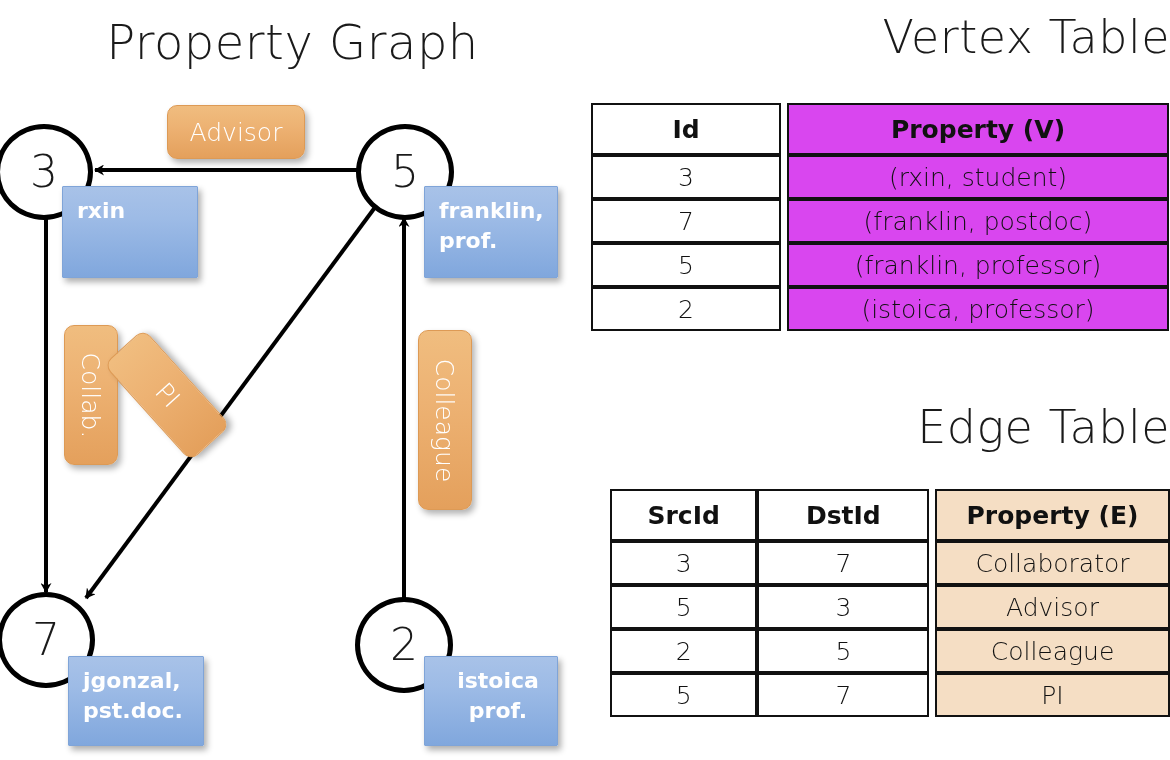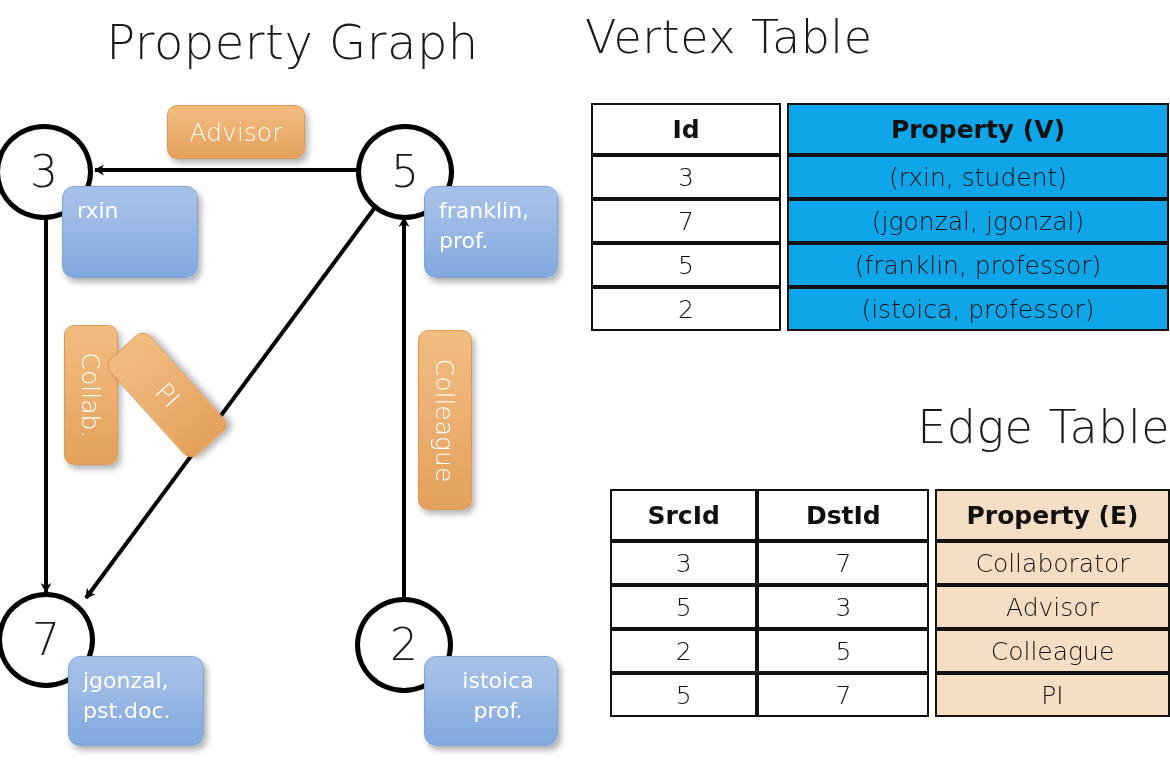--- a/index.html
+++ b/index.html
@@ -19,21 +19,21 @@
   
   .title {
     position: absolute;
     font-family: "DejaVu Sans", sans-serif;
     font-weight: 300;
     color: #1a1a1a;
     white-space: nowrap;
     letter-spacing: 0.5px;
   }
   #title-graph  { left: 0;   top: 14px;  width: 585px; text-align: center; font-size: 48px; }
-  #title-vertex { left: 585px; top: 10px; width: 585px; text-align: left; font-size: 46px; }
+  #title-vertex { left: 585px; top: 10px; width: 585px; text-align: right; font-size: 46px; }
   #title-edge   { left: 585px; top: 400px; width: 585px; text-align: right; font-size: 46px; }
 
   
   #graph-panel {
     position: absolute;
     left: 0; top: 0;
     width: 585px; height: 584px;
   }
   #graph-svg {
     position: absolute;
@@ -58,26 +58,26 @@
     font-weight: 300;
     font-size: 44px;
     line-height: 1;
     color: #1a1a1a;
   }
 
   
   .prop-box {
     position: absolute;
     box-sizing: border-box;
-    border-radius: 12px;
+    border-radius: 1px;
     background: linear-gradient(to bottom, #a8c2e8 0%, #9dbbe6 35%, #80a7dd 100%);
     border: 1px solid #7fa4d8;
     color: #ffffff;
     font-family: "DejaVu Sans", sans-serif;
-    font-weight: 400;
+    font-weight: 700;
     font-size: 22px;
     line-height: 1.35;
     padding: 9px 0 0 14px;
     box-shadow: 3px 4px 6px rgba(0,0,0,0.32);
     z-index: 6;
   }
   .prop-box .l2 { display: block; }
 
   
   .edge-label {
@@ -115,21 +115,21 @@
     font-weight: 300;
     font-size: 25px;
     color: #111111;
     background: #ffffff;
     height: 44px;
     box-sizing: border-box;
     margin-left: 8px;
   }
   .tbl th { font-weight: 700; }
   .tbl th.hdr-tall { height: 52px; }
-  .tbl .cell-blue  { background: #0ea5e9; }
+  .tbl .cell-blue  { background: #d946ef; }
   .tbl .cell-peach { background: #f5dec4; }
   .gap-col { border: none !important; background: transparent !important; width: 6px; }
 
   #vertex-table { left: 591px; top: 103px; }
   #edge-table   { left: 589px; top: 489px; padding-left: 21px; }
 </style>
 </head>
 <body>
 
 <div id="graph-panel">
@@ -208,21 +208,21 @@
     <th class="hdr-tall cell-blue" style="width:382px">Property (V)</th>
   </tr>
   <tr>
     <td>3</td>
     <td class="gap-col"></td>
     <td class="cell-blue">(rxin, student)</td>
   </tr>
   <tr>
     <td>7</td>
     <td class="gap-col"></td>
-    <td class="cell-blue">(jgonzal, jgonzal)</td>
+    <td class="cell-blue">(franklin, postdoc)</td>
   </tr>
   <tr>
     <td>5</td>
     <td class="gap-col"></td>
     <td class="cell-blue">(franklin, professor)</td>
   </tr>
   <tr>
     <td>2</td>
     <td class="gap-col"></td>
     <td class="cell-blue">(istoica, professor)</td>

